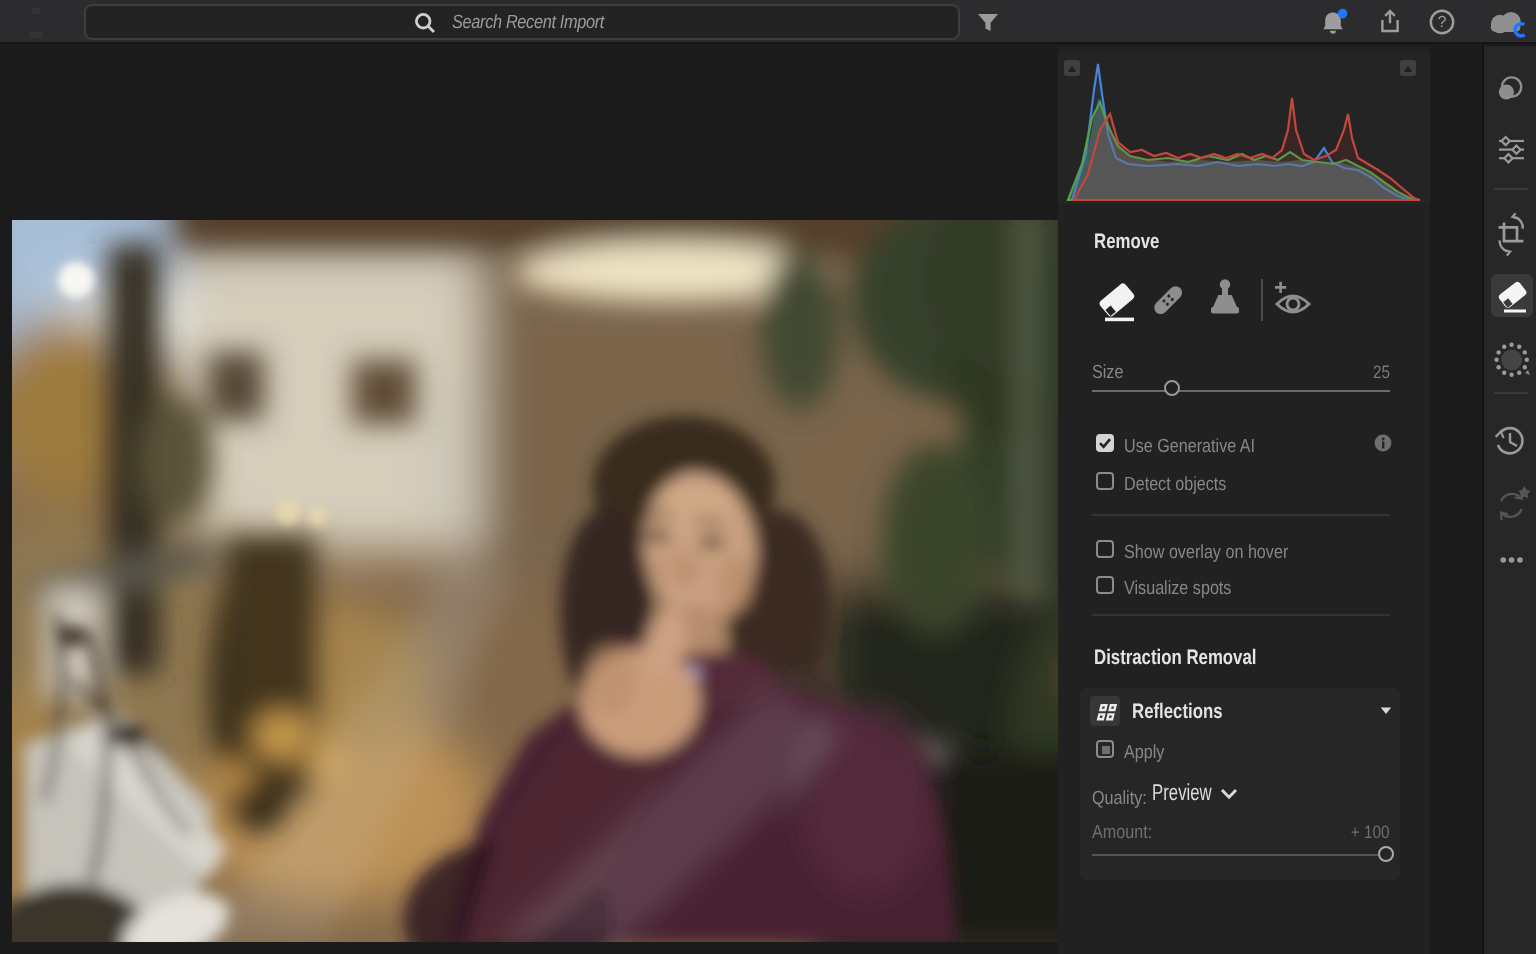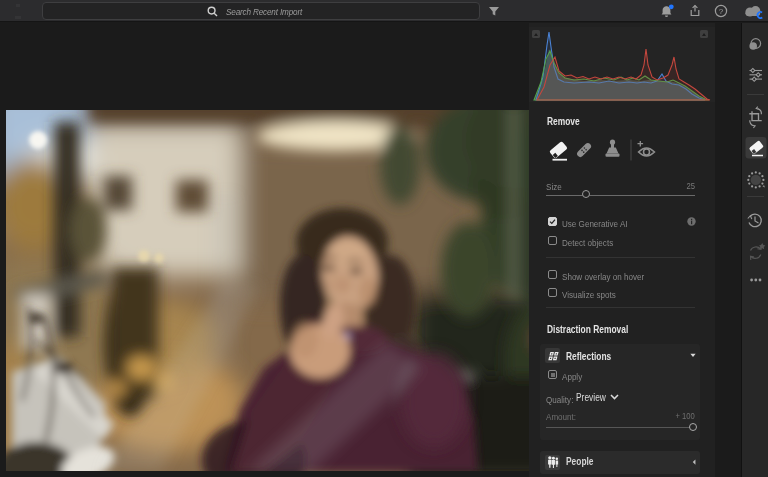--- a/index.html
+++ b/index.html
@@ -285,37 +285,20 @@
       <div class="abs" style="left:36px;top:47px;color:#dcdcdc;font-size:11.5px;transform:scaleX(0.73);transform-origin:0 0;white-space:nowrap;">Preview</div>
       <svg class="abs" style="left:70px;top:50px;" width="9" height="6" viewBox="0 0 9 6">
           <path d="M1 1 L4.5 4.6 L8 1" fill="none" stroke="#d9d9d9" stroke-width="1.5"></path>
         </svg>
       <div class="dim" style="left:6px;top:67px;color:#6f6f6f;">Amount:</div>
       <div class="dim" style="right:5px;top:67px;font-size:9px;color:#6f6f6f;transform-origin:100% 50%;">+ 100</div>
       <div class="slider-track" style="left:6px;top:83px;width:148px;background:#565656;"></div>
       <div class="knob" style="left:149px;top:78.5px;border-color:#aaa;background:#262626;"></div>
     </div>
 
-    <div class="card" style="top:427.5px;height:23.5px;background:#2b2b2b;">
-      <div class="tile" style="left:5px;top:4px;background:#3b3b3b;"></div>
-      <svg class="abs" style="left:7px;top:5.5px;" width="12" height="12" viewBox="0 0 11 11">
-          <g fill="#ececec">
-            <circle cx="2.6" cy="1.7" r="1.5"></circle>
-            <path d="M1 3.4 h3.2 v4.4 h-1 v3 h-1.2 v-3 h-1 z"></path>
-            <circle cx="5.9" cy="2.1" r="1.35"></circle>
-            <path d="M4.5 3.7 h2.8 v4.3 h-0.9 v2.9 h-1 v-2.9 h-0.9 z"></path>
-            <circle cx="9" cy="2.6" r="1.15"></circle>
-            <path d="M7.9 4.1 h2.3 v3.6 h-0.7 v2.4 h-0.9 v-2.4 h-0.7 z"></path>
-          </g>
-        </svg>
-      <div class="abs" style="left:26px;top:4px;color:#d6d6d6;font-size:10.5px;font-weight:bold;transform:scaleX(0.8);transform-origin:0 0;">People</div>
-      <svg class="abs" style="left:151.5px;top:8px;" width="4" height="6" viewBox="0 0 5 8">
-          <path d="M4.4 0.5 L0.8 4 L4.4 7.5 Z" fill="#bdbdbd"></path>
-        </svg>
-    </div>
   </div>
 
   <div id="strip"><svg width="27" height="454" viewBox="0 0 27 454">
 <g>
 <circle cx="13.8" cy="20.5" r="4.8" fill="none" stroke="#8e8e8e" stroke-width="1.2"></circle>
 <circle cx="11.2" cy="23" r="3.8" fill="#8e8e8e"></circle>
 </g>
 <g stroke="#9a9a9a" stroke-width="1.1">
 <line x1="7.5" y1="47.5" x2="20" y2="47.5"></line>
           <rect x="9.4" y="46.1" width="2.9" height="2.9" fill="#272727" transform="rotate(45 10.85 47.5)"></rect>

